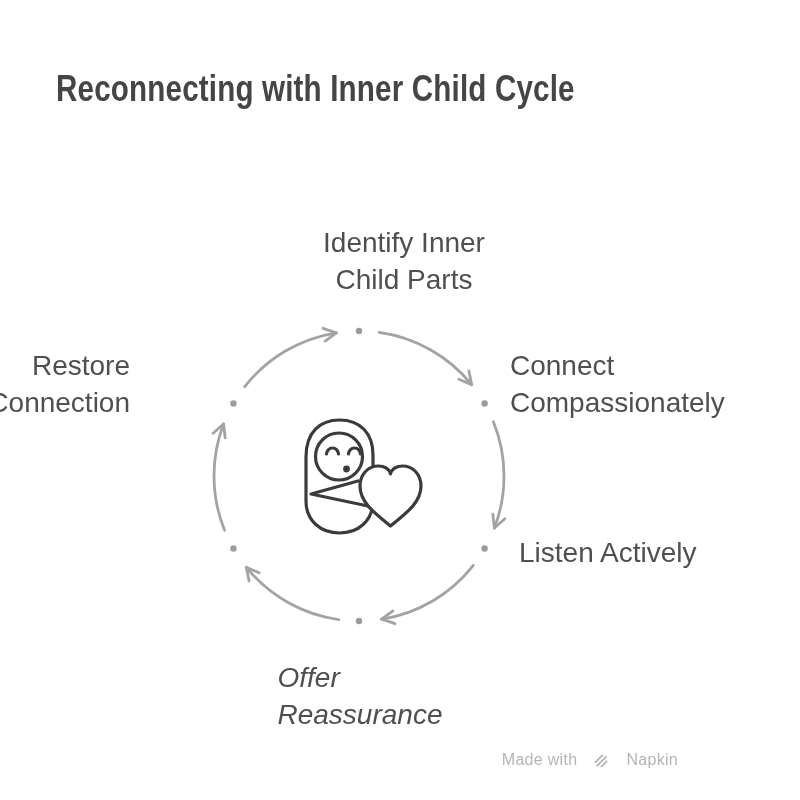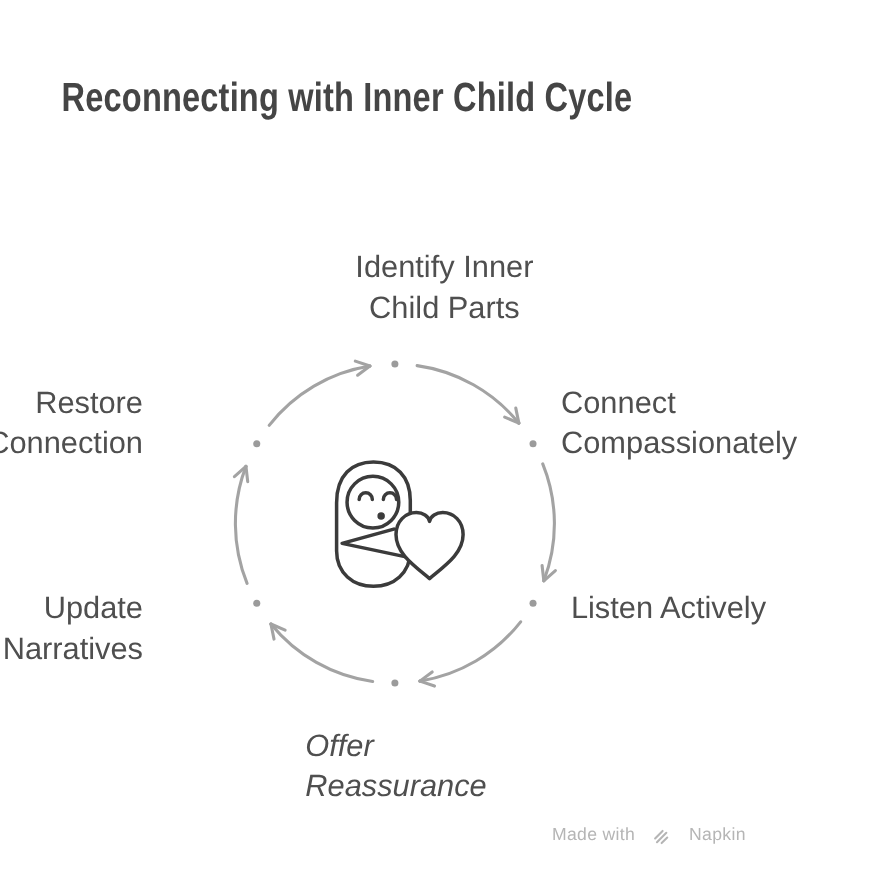--- a/index.html
+++ b/index.html
@@ -80,22 +80,20 @@
     </g>
   </svg>
 
   <div class="step-label pos-top">Identify Inner
 Child Parts</div>
   <div class="step-label pos-ur">Connect
 Compassionately</div>
   <div class="step-label pos-lr">Listen Actively</div>
   <div class="step-label pos-bottom">Offer
 Reassurance</div>
-  <div class="step-label pos-ll">Update
-Narratives</div>
   <div class="step-label pos-ul">Restore
 Connection</div>
 
   <div class="watermark">
     <span>Made with</span>
     <svg width="17" height="17" viewBox="0 0 20 20">
       <g fill="none" stroke="#b5b5b5" stroke-width="2.2" stroke-linecap="round">
         <path d="M3,12 L11,4"></path>
         <path d="M5,16 L15,6"></path>
         <path d="M10,17 L16,11"></path>

